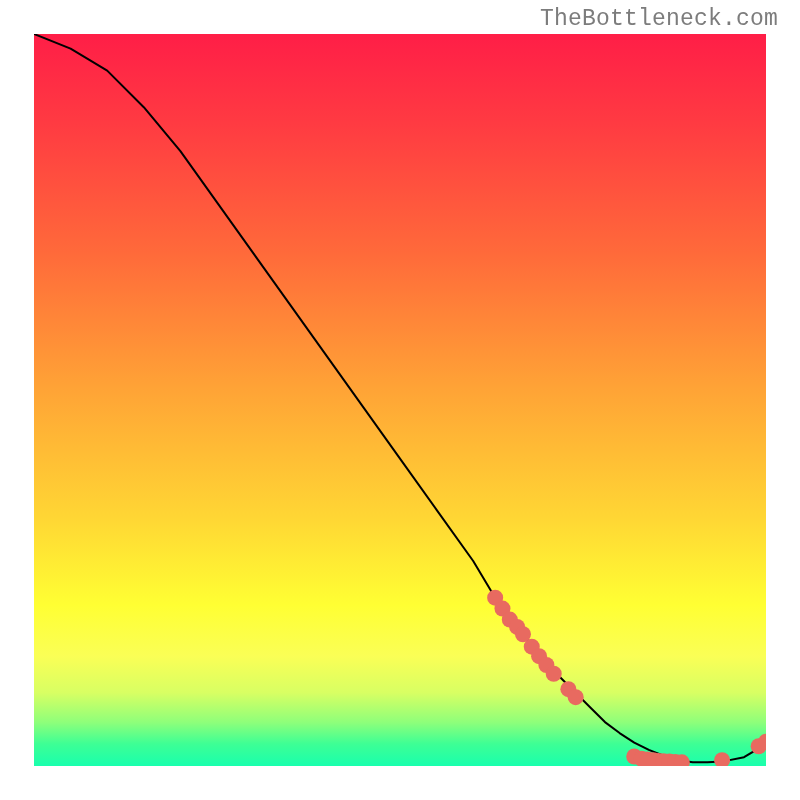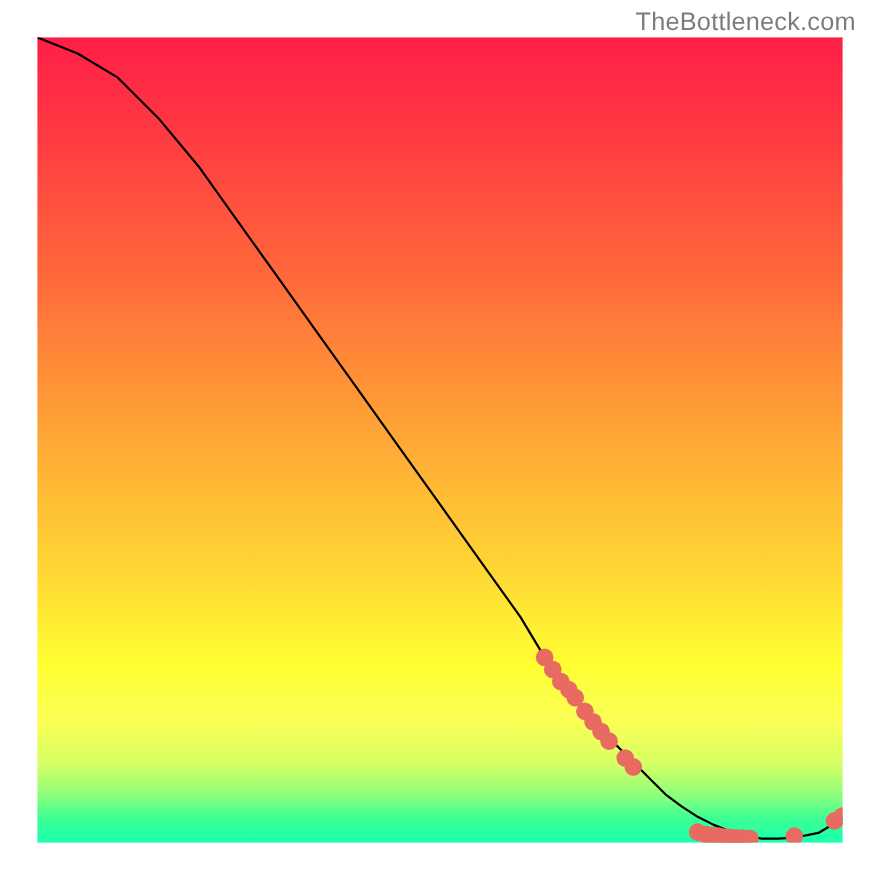--- a/index.html
+++ b/index.html
@@ -50,21 +50,21 @@
     height: 100%;
   }
   .attribution {
     position: absolute;
     top: 6px;
     right: 22px;
     color: #7c7c7c;
     font-size: 23px;
     font-weight: 500;
     letter-spacing: 0.2px;
-    font-family: Liberation Sans, sans-serif;
+    font-family: Liberation Mono, monospace;
   }
 </style>
 </head>
 <body>
 
 <div class="chart-wrap">
 
   <div class="attribution">TheBottleneck.com</div>
 
   <div class="plot-area">

